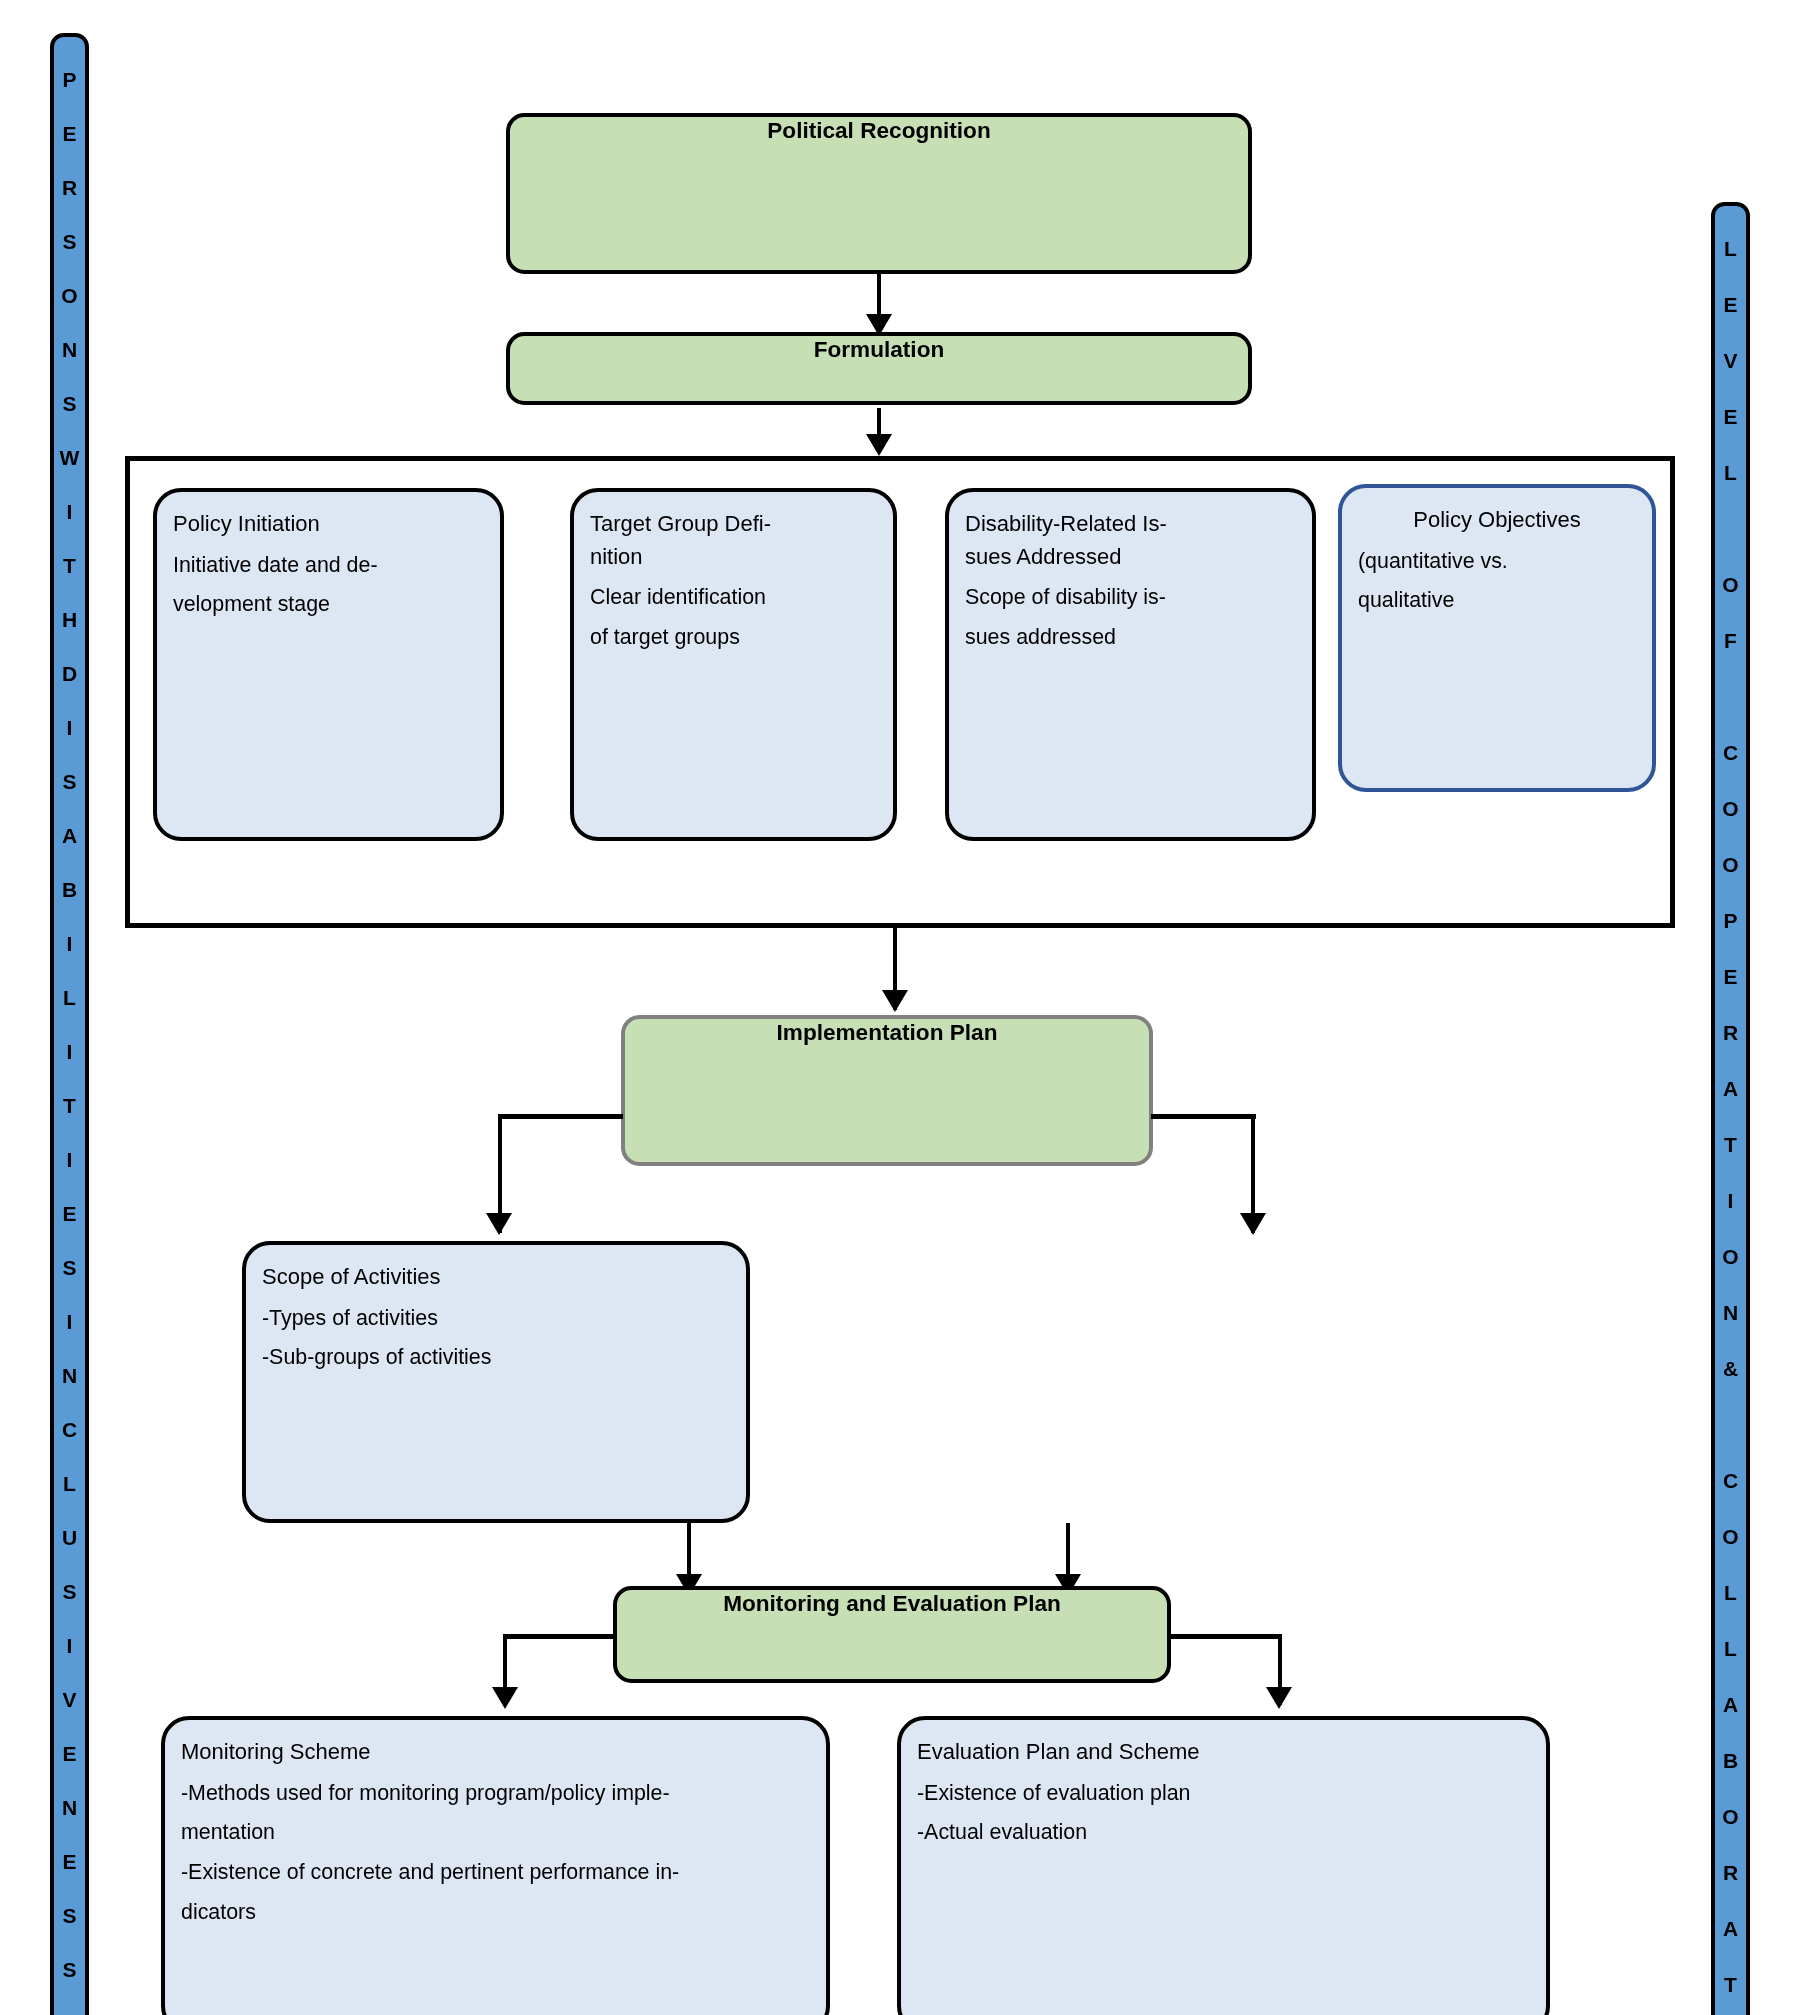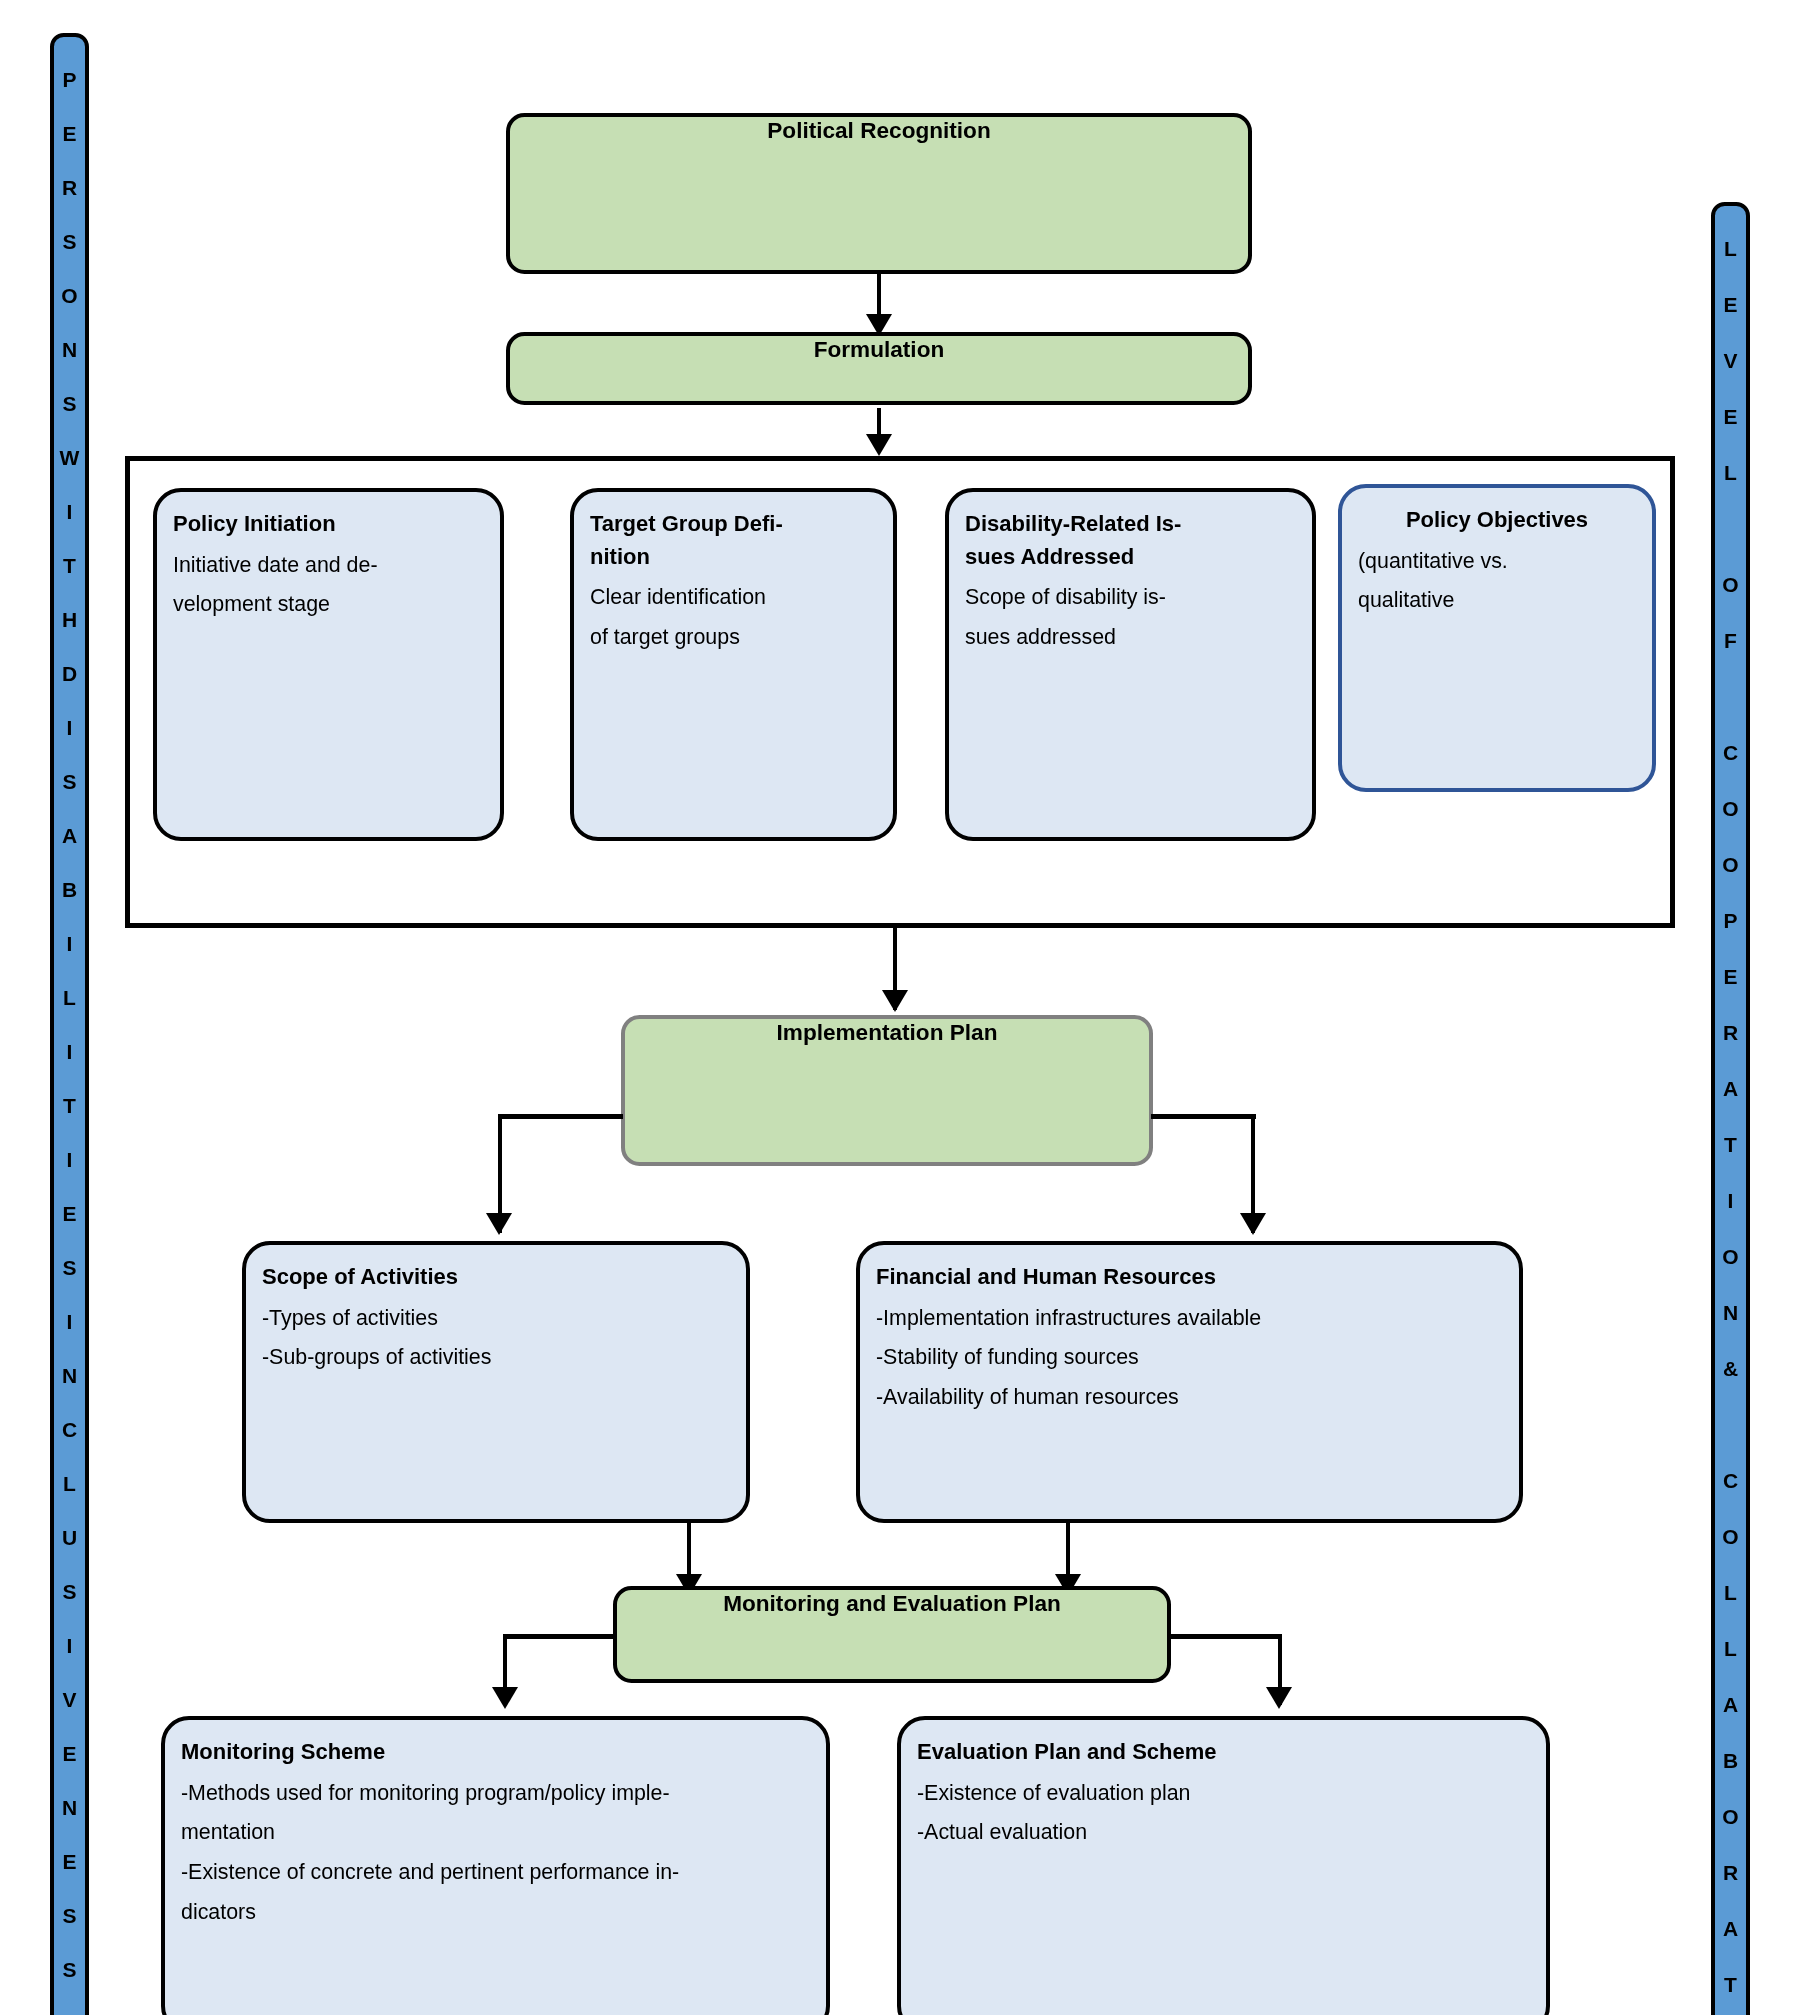--- a/index.html
+++ b/index.html
@@ -65,21 +65,21 @@
     line-height:1.2;
   }
   .blue{
     background:#dde7f3;
     border:4px solid #000000;
     border-radius:28px;
     padding:17.7px 16px 16px 16px;
   }
   .blue.blueborder{ border-color:#2f5597; }
   .blue .hd{
-    font-weight:bold;
+    font-weight:normal;
     font-size:22px;
     color:#000000;
     line-height:1.28;
     margin:0 0 13.7px 0;
     text-align:left;
   }
   .blue .ln{
     font-size:21.4px;
     color:#000000;
     line-height:1.30;
@@ -250,26 +250,20 @@
   <div class="hline" style="left:1151px; top:1114px; width:105px;"></div>
   <div class="vline" style="left:1251px; top:1114px; height:119px;"></div>
   <div class="arrowhead" style="left:1240px; top:1213px;"></div>
 
   <div class="node blue" style="left:242px; top:1241px; width:508px; height:282px;">
     <div class="hd">Scope of Activities</div>
     <div class="ln">-Types of activities</div>
     <div class="ln">-Sub-groups of activities</div>
   </div>
 
-  <div class="node blue" style="left:856px; top:1241px; width:667px; height:282px;">
-    <div class="hd">Financial and Human Resources</div>
-    <div class="ln">-Implementation infrastructures available</div>
-    <div class="ln">-Stability of funding sources</div>
-    <div class="ln">-Availability of human resources</div>
-  </div>
 
   <div class="vline" style="left:687px; top:1523px; height:71px;"></div>
   <div class="arrowhead" style="left:676px; top:1574px;"></div>
 
   <div class="vline" style="left:1066px; top:1523px; height:71px;"></div>
   <div class="arrowhead" style="left:1055px; top:1574px;"></div>
 
   <div class="node green" style="left:613px; top:1586px; width:558px; height:97px;">
     <div class="title">Monitoring and Evaluation Plan</div>
   </div>

